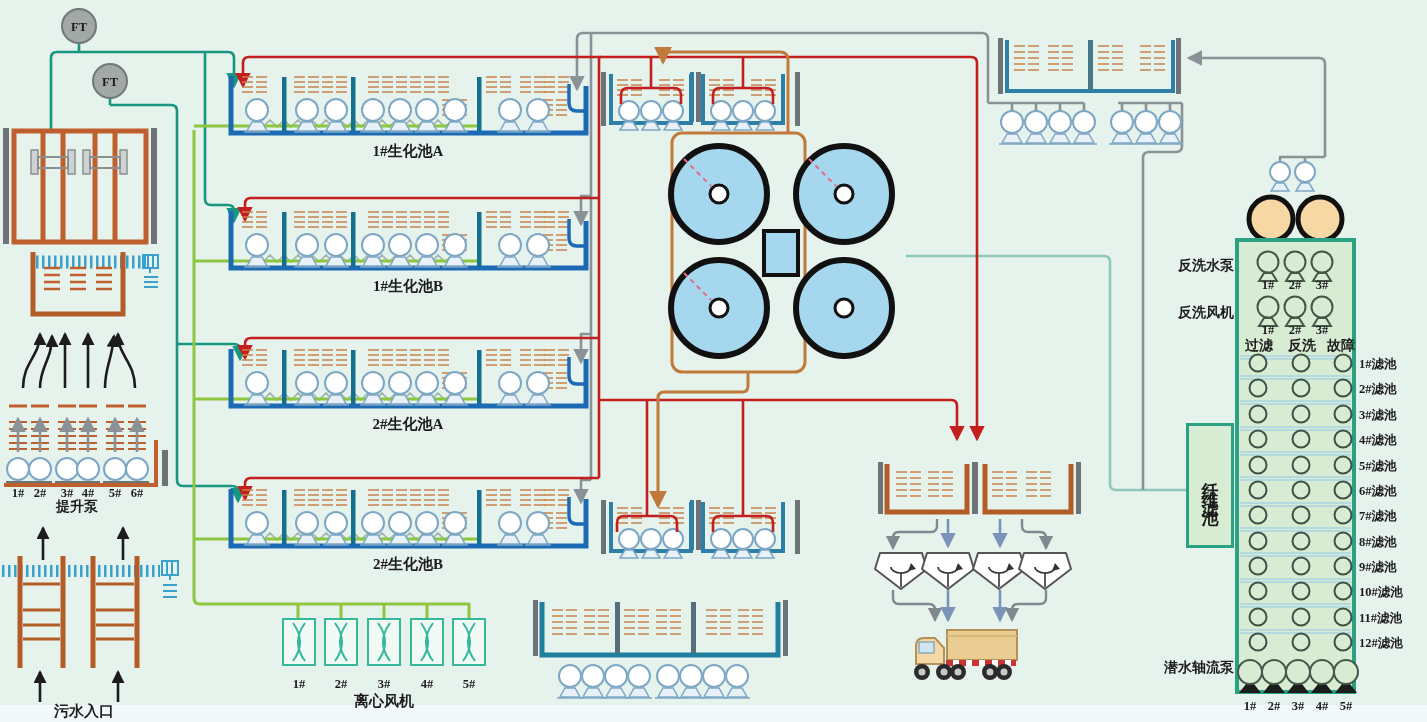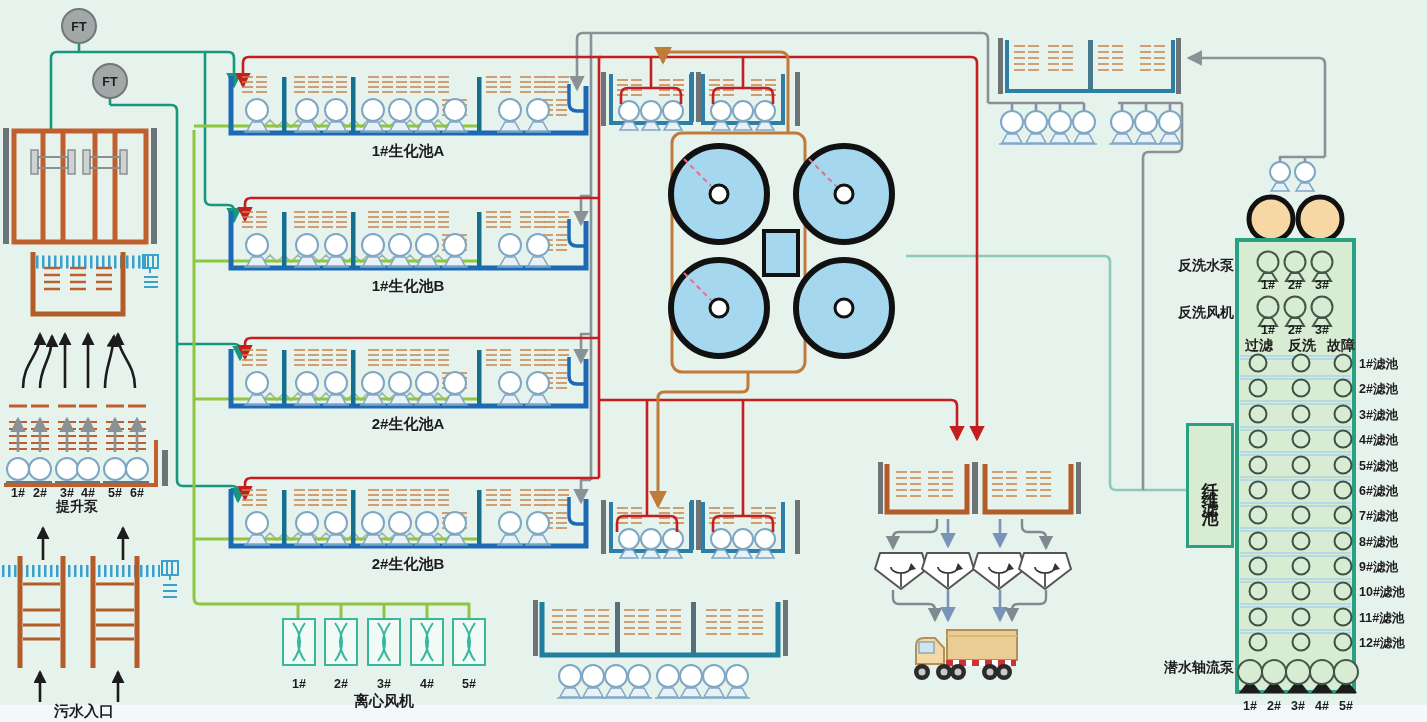--- a/index.html
+++ b/index.html
@@ -1,17 +1,17 @@
 <!DOCTYPE html>
 <html><head>
 <meta charset="utf-8">
 <style>
   html,body{margin:0;padding:0}
   .stage{position:relative;width:1427px;height:722px;background:#e6f2ec;overflow:hidden;
-         font-family:Liberation Sans, sans-serif}
+         font-family:Liberation Serif, serif}
   svg{position:absolute;left:0;top:0}
   .pipe{fill:none;stroke-linejoin:round;stroke-linecap:butt}
   .red{stroke:#c41e1e;stroke-width:2.6}
   .teal{stroke:#17977f;stroke-width:2.6}
   .tealL{stroke:#8fc8bc;stroke-width:2.6}
   .gray{stroke:#8a9297;stroke-width:2.6}
   .grayD{stroke:#7f8a90;stroke-width:2.4}
   .bluA{stroke:#7a93b8;stroke-width:2.6}
   .grn{stroke:#8dc63f;stroke-width:3}
   .org{stroke:#c07a3a;stroke-width:3}

